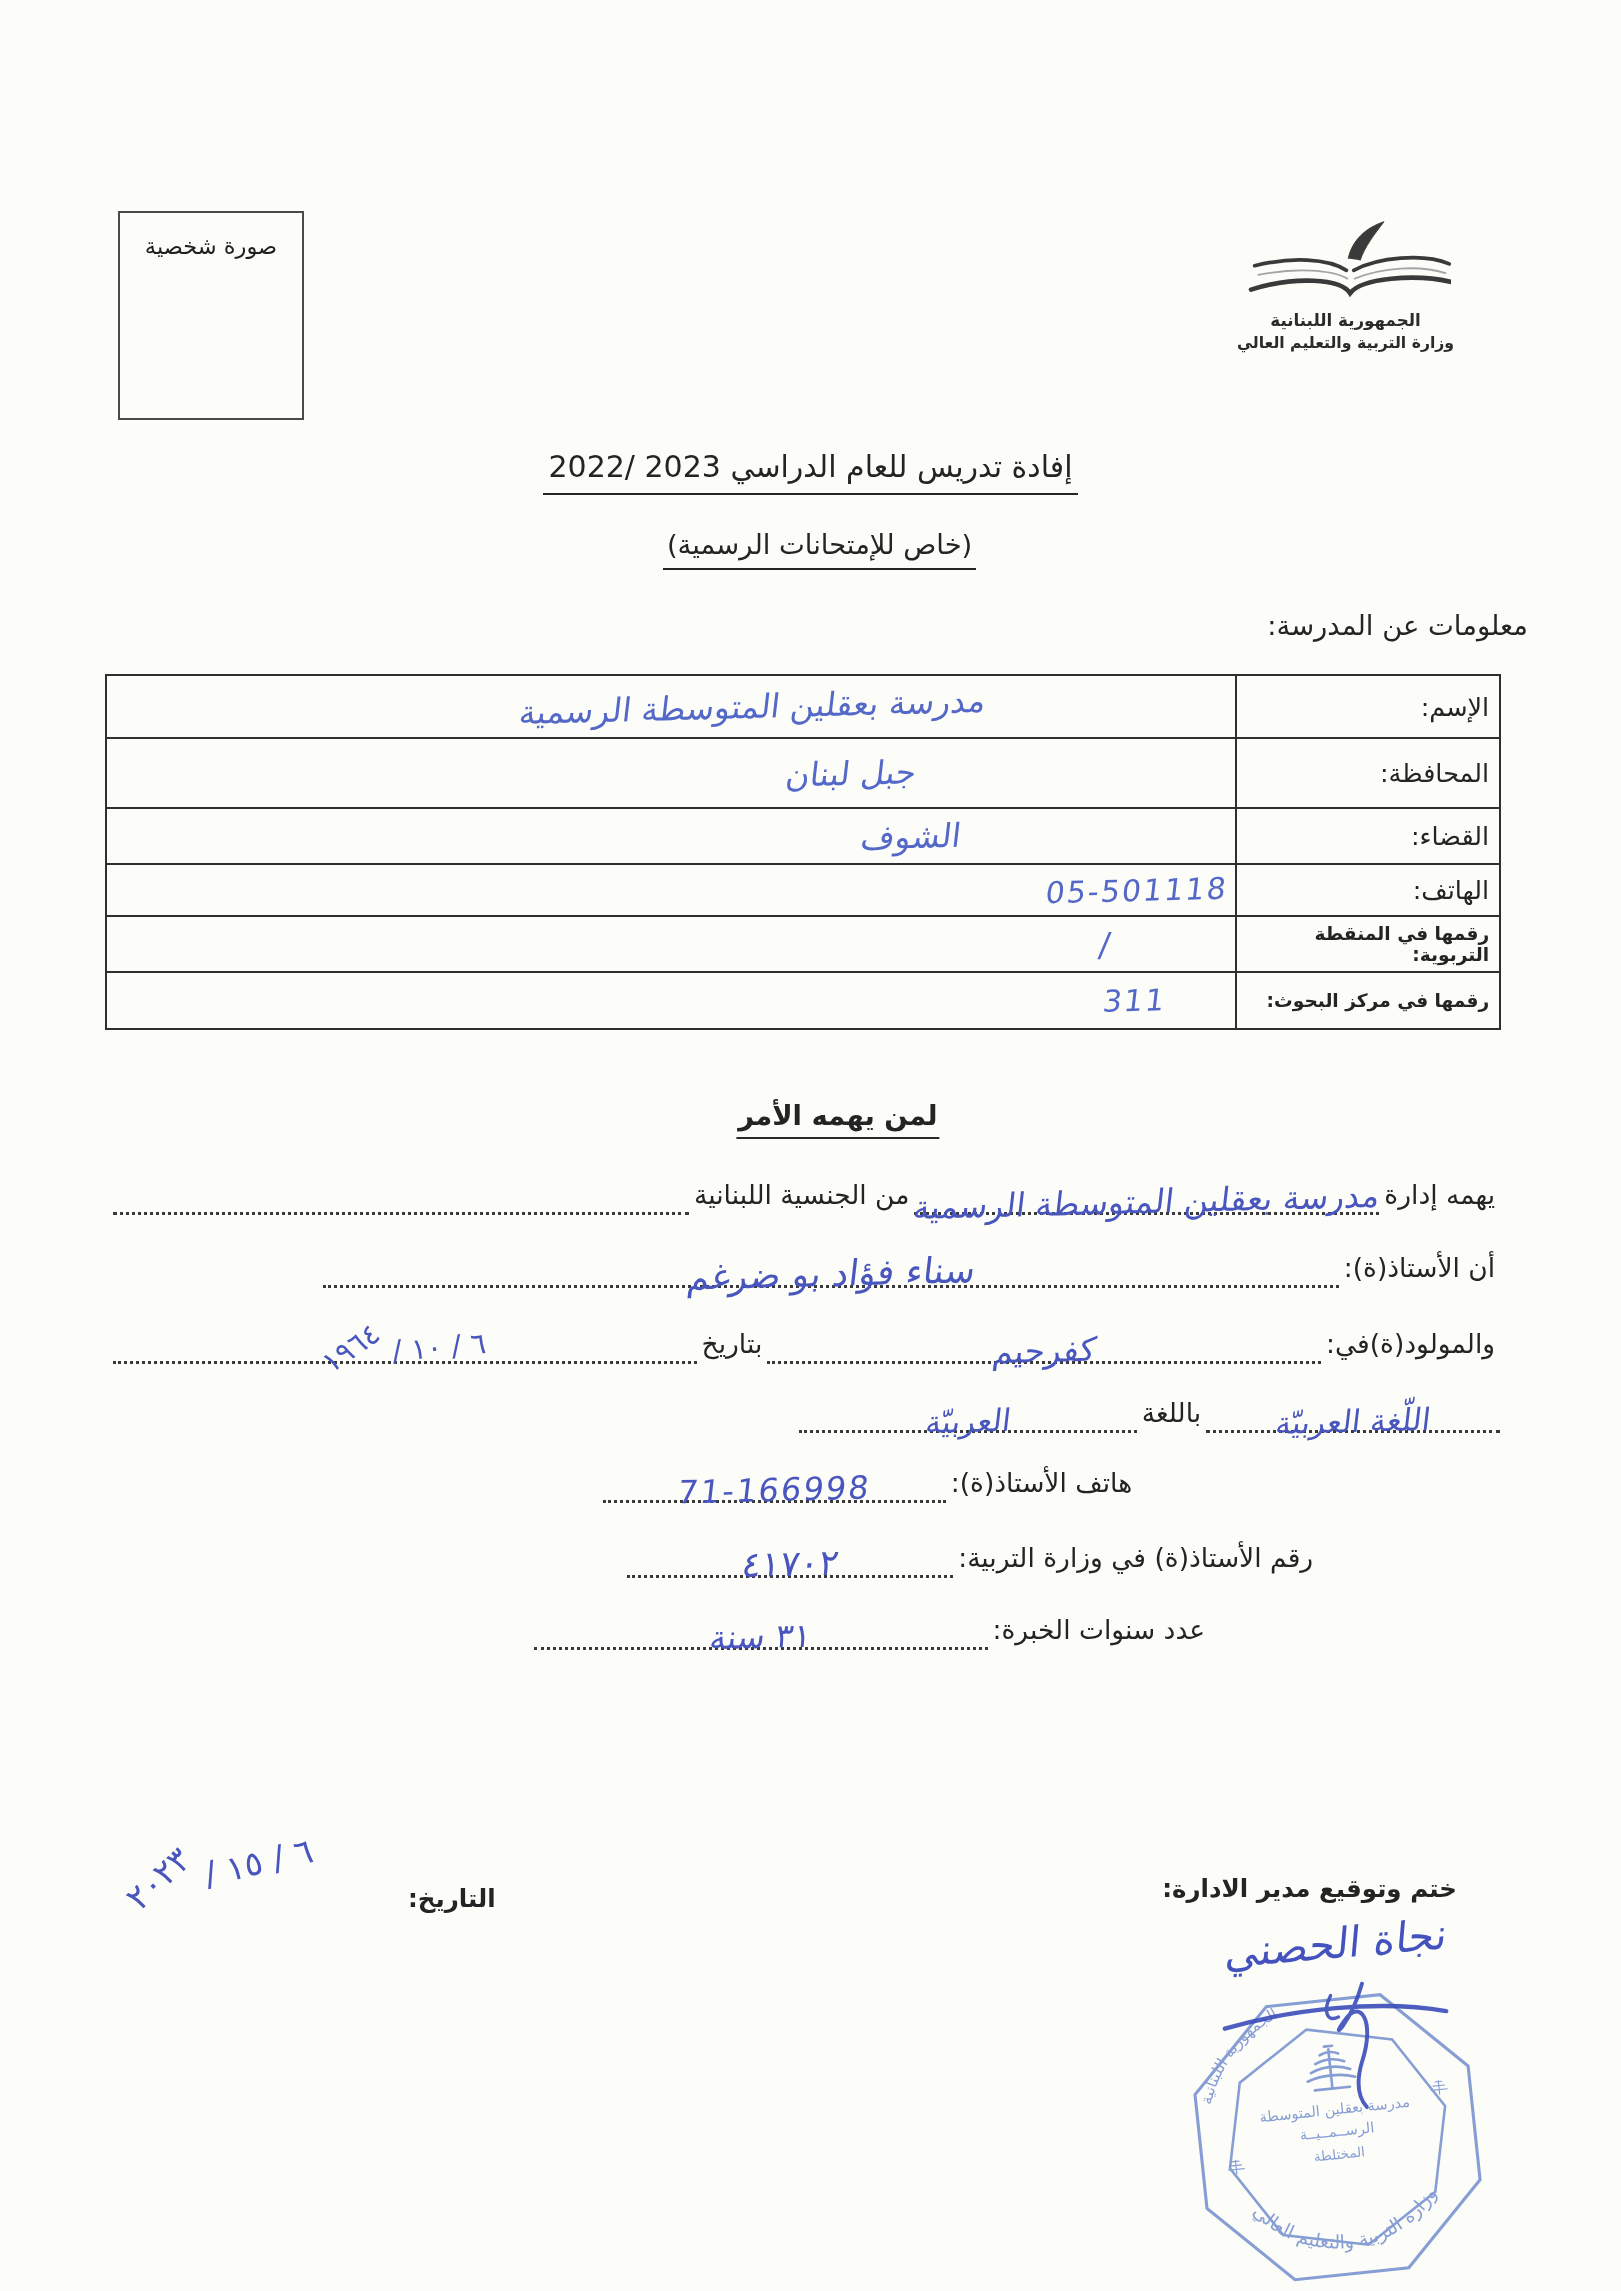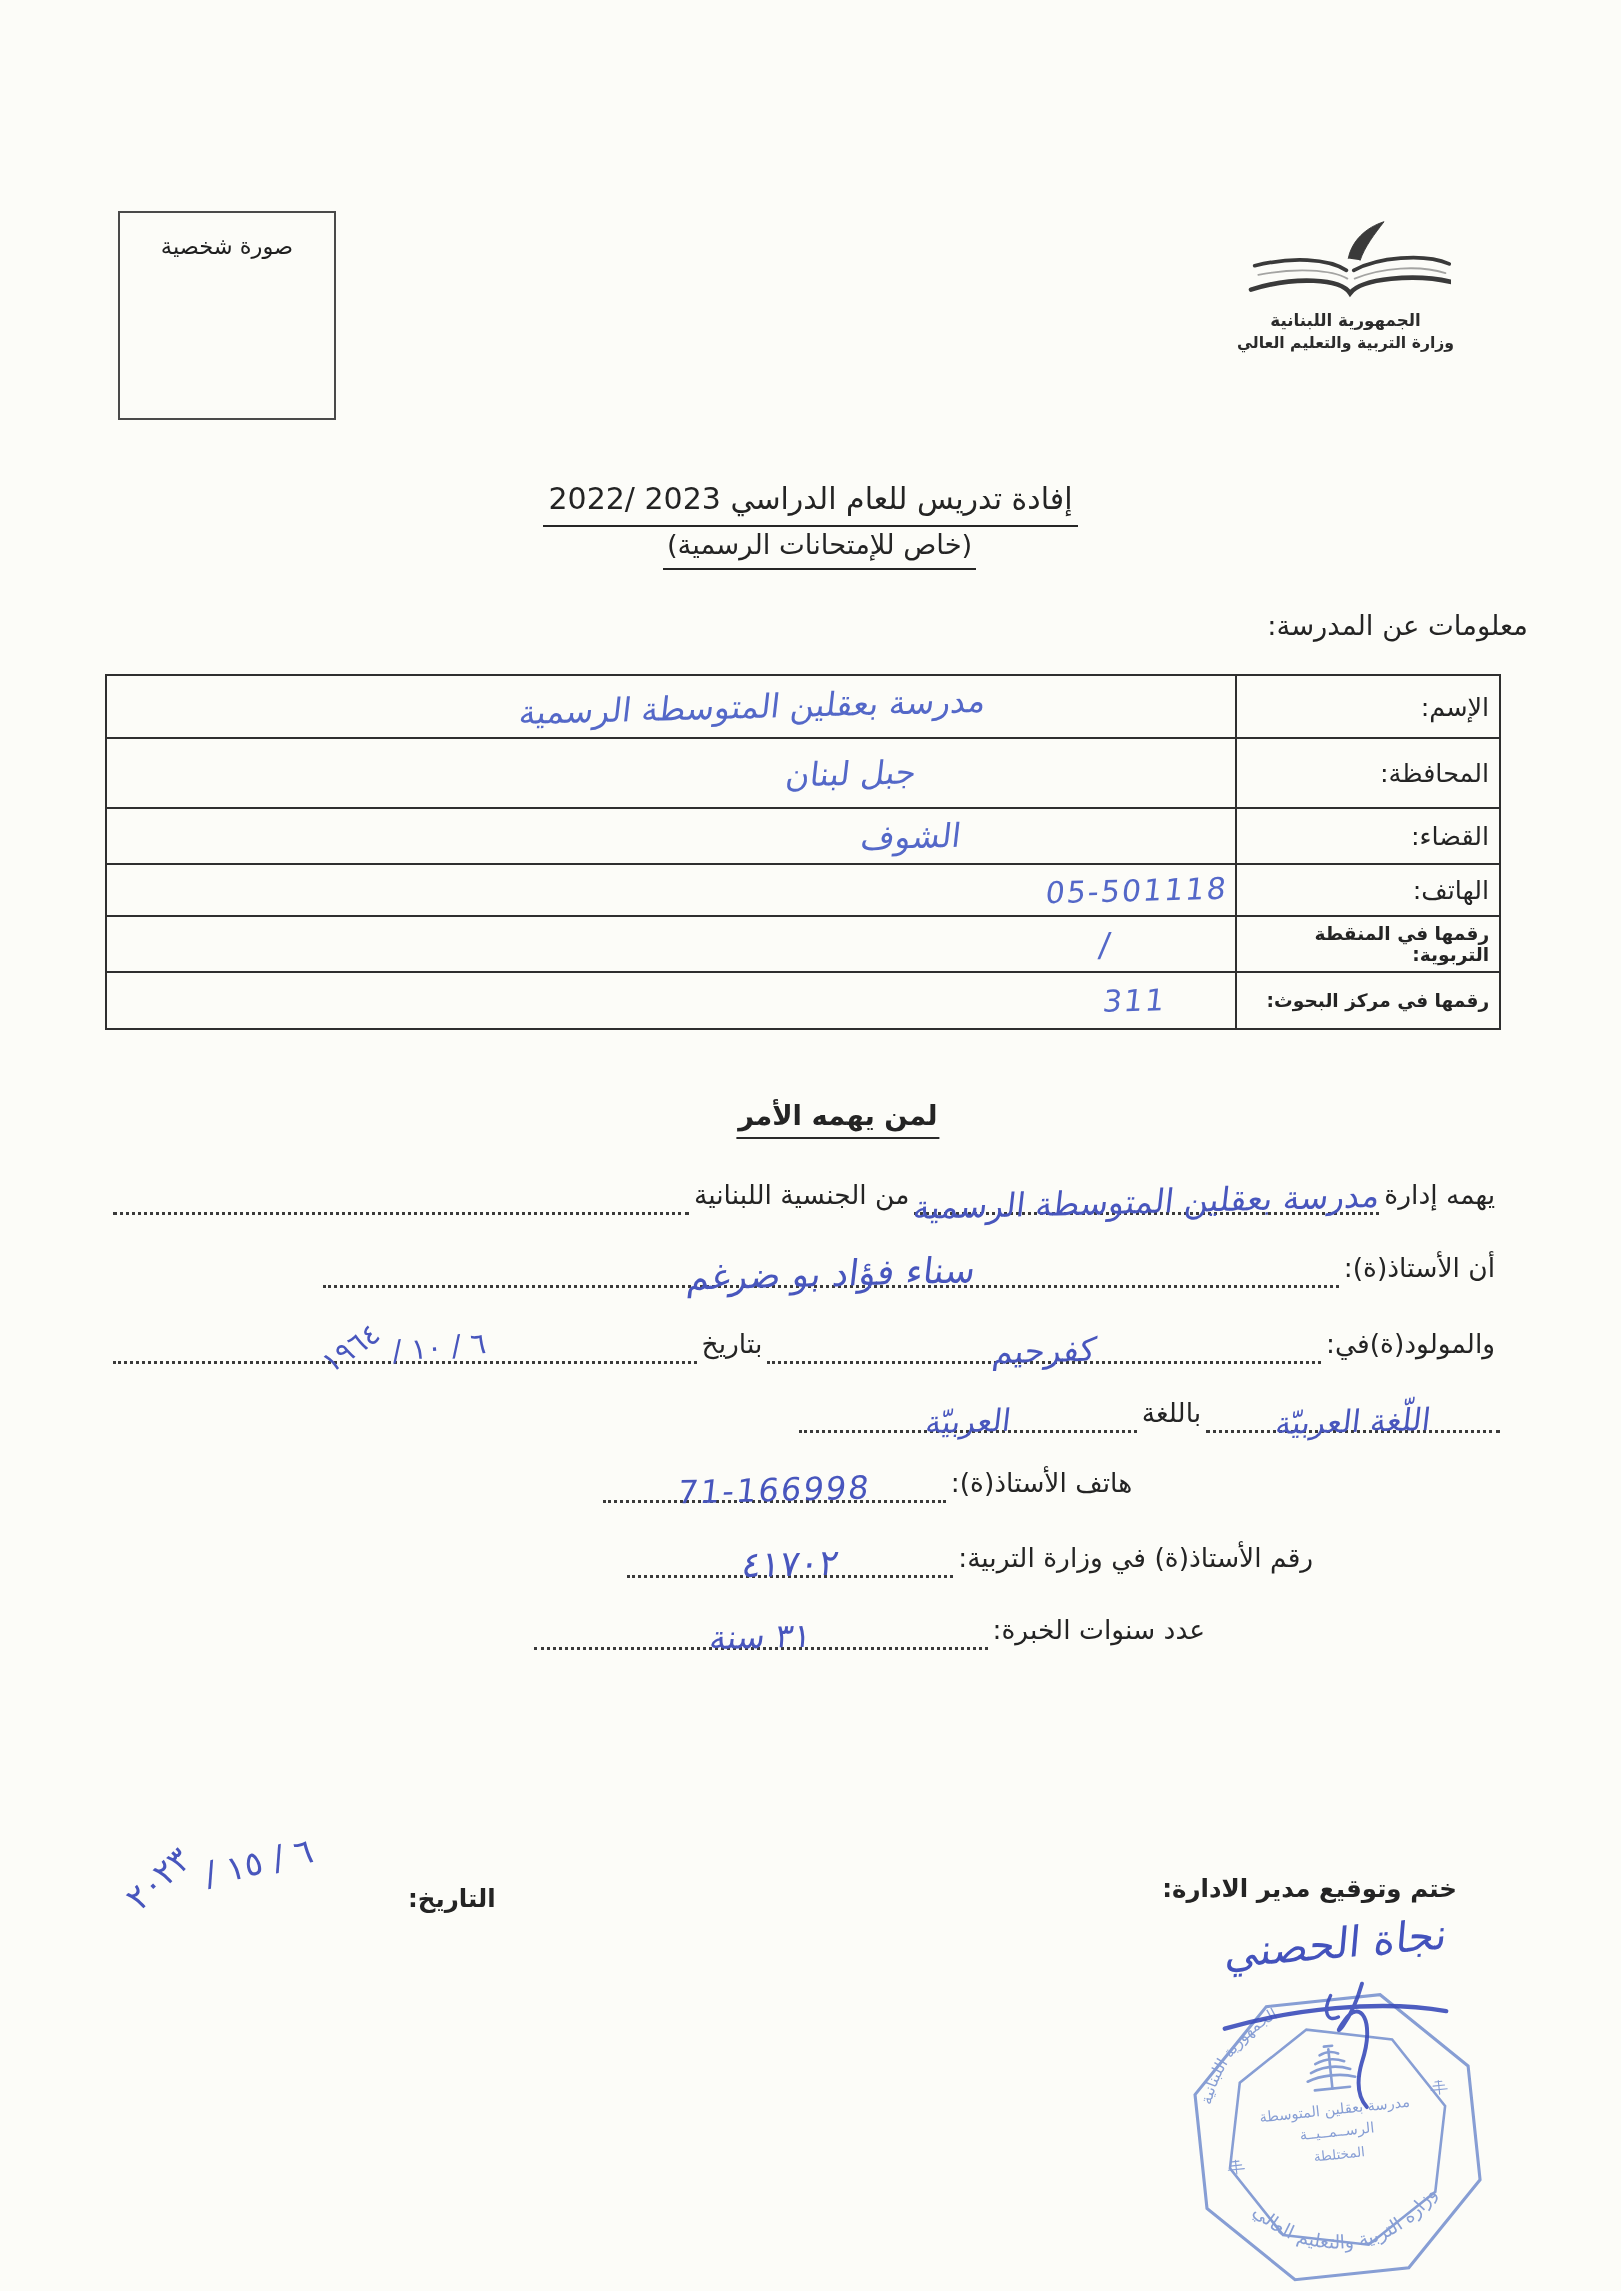--- a/index.html
+++ b/index.html
@@ -1,29 +1,29 @@
 <!DOCTYPE html>
 <html lang="ar"><head>
 <meta charset="utf-8">
 <style>
   html,body{margin:0;padding:0;background:#d9d9d9;}
   .page{position:relative;width:1621px;height:2292px;margin:0 auto;background:#fcfcf8;
         font-family:"DejaVu Sans",sans-serif;color:#242424;overflow:hidden;}
   
-  .photo-box{position:absolute;left:118px;top:211px;width:218px;height:209px;
+  .photo-box{position:absolute;left:118px;top:211px;width:186px;height:209px;
              border:2px solid #4a4a4a;text-align:center;padding-top:19.6px;box-sizing:border-box;
              font-size:22.5px;color:#1f1f1f;direction:rtl;}
   
   .ministry{position:absolute;left:1233px;top:218px;width:225px;text-align:center;}
   .ministry svg{display:block;margin:0 auto;}
   .m-line{direction:rtl;font-weight:bold;color:#2b2b2b;}
   .m1{font-size:16.7px;margin-top:2px;}
   .m2{font-size:15.7px;margin-top:2.9px;}
   
-  .title{position:absolute;top:449px;left:0;right:0;text-align:center;direction:rtl;margin-top:32px;}
+  .title{position:absolute;top:449px;left:0;right:0;text-align:center;direction:rtl;}
   .title span{display:inline-block;font-size:30px;border-bottom:2.5px solid #262626;padding:0 5.9px 8.8px 5.9px;}
   .subtitle{position:absolute;top:529px;left:635px;direction:rtl;margin-left:28px;}
   .subtitle span{display:inline-block;font-size:27.4px;border-bottom:2.5px solid #262626;padding:0 3.9px 7.8px 3.9px;}
   .info-heading{position:absolute;top:610px;right:93px;direction:rtl;font-size:27.4px;}
   
   .stable{position:absolute;left:105px;top:674px;width:1396px;border:2.5px solid #2f2f2f;
           display:grid;grid-template-rows:61px 70px 56px 52px 56px 57px;box-sizing:border-box;}
   .trow{display:grid;grid-template-columns:1fr 264px;border-top:2px solid #2f2f2f;}
   .trow:first-child{border-top:none;}
   .tlabel{border-left:2px solid #2f2f2f;direction:rtl;display:flex;align-items:center;

